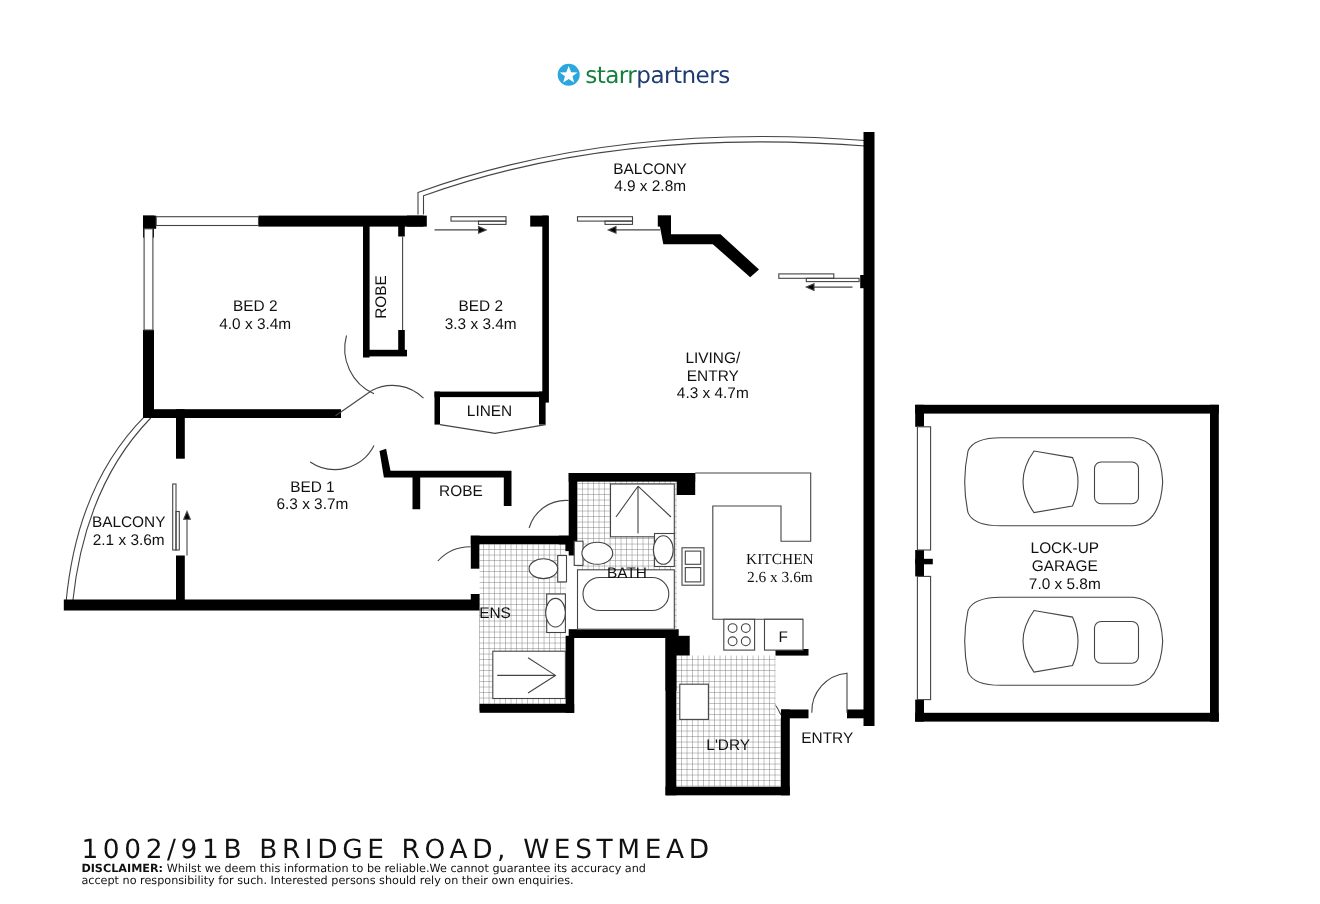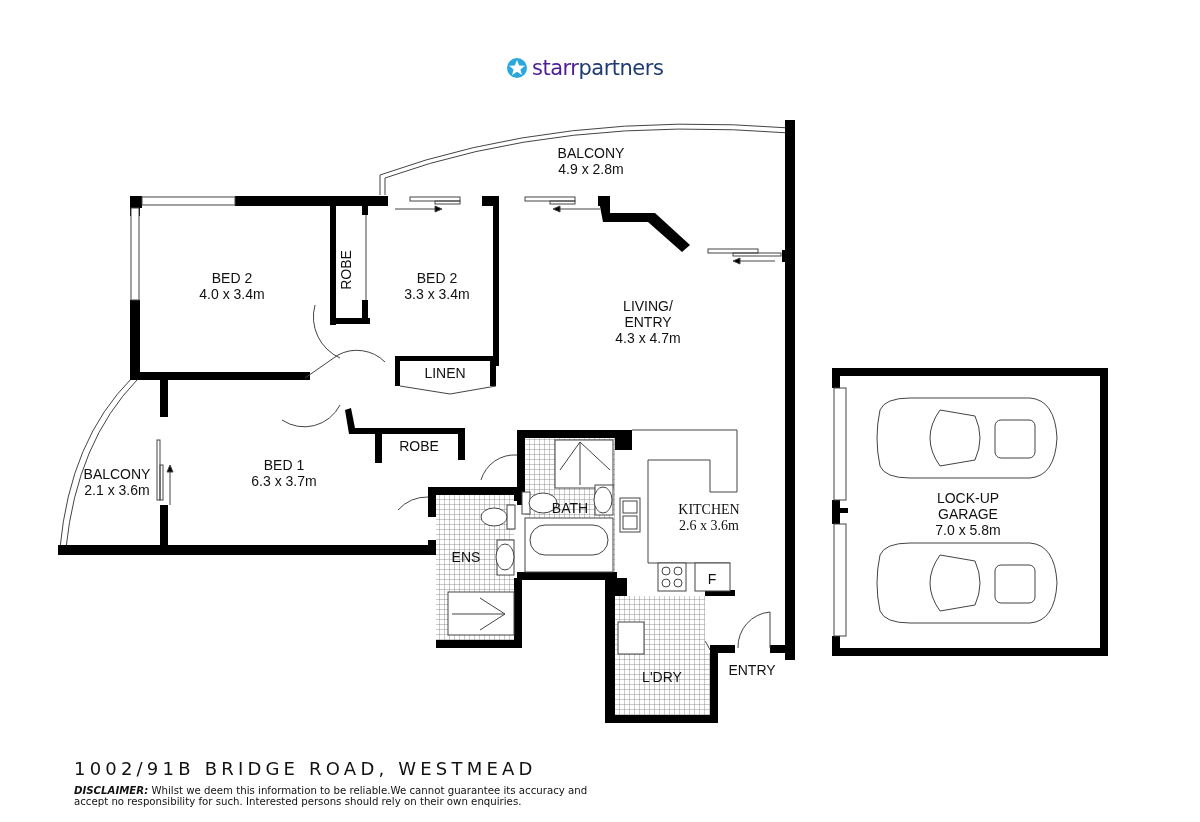--- a/index.html
+++ b/index.html
@@ -1,24 +1,24 @@
 <!DOCTYPE html>
 <html><head>
 <meta charset="utf-8">
 <style>
   html, body { margin: 0; padding: 0; background: #ffffff; }
   body { width: 1200px; height: 822px; position: relative; overflow: hidden; font-family: "Liberation Sans", sans-serif; color: #111; }
   #plan { position: absolute; left: 0; top: 0; }
   .logo { position: absolute; left: 506px; top: 53px; height: 30px; display: flex; align-items: center; }
   .logo .brand { font-family: "DejaVu Sans", sans-serif; font-size: 21px; letter-spacing: -0.5px; color: #1f3b73; margin-left: 4px; }
-  .logo .brand .starr { color: #4c1d95; }
+  .logo .brand .starr { color: #15803d; }
   .lbl { position: absolute; text-align: center; font-size: 14px; line-height: 16px; color: #111; white-space: nowrap; transform: translateX(-50%); }
-  .address { position: absolute; left: 74px; top: 758px; font-family: "DejaVu Sans", sans-serif; font-size: 18px; letter-spacing: 4.2px; color: #111; white-space: nowrap; text-align: right; }
+  .address { position: absolute; left: 74px; top: 758px; font-family: "DejaVu Sans", sans-serif; font-size: 24px; letter-spacing: 4.2px; color: #111; white-space: nowrap; text-align: right; }
   .disclaimer { position: absolute; left: 74px; top: 785px; width: 520px; font-family: "DejaVu Sans", sans-serif; font-size: 10.2px; line-height: 11px; color: #111; }
-  .disclaimer b { font-weight: bold; font-style: italic; }
+  .disclaimer b { font-weight: bold; }
 </style>
 </head>
 <body>
 
 <svg id="plan" width="1200" height="822" viewBox="0 0 1200 822" xmlns="http://www.w3.org/2000/svg">
   <defs>
     <pattern id="tile" width="5" height="5" patternUnits="userSpaceOnUse">
       <rect width="5" height="5" fill="#fff"></rect>
       <path d="M5 0 V5 M0 5 H5" stroke="#777" stroke-width="0.8"></path>
     </pattern>
@@ -213,40 +213,40 @@
 <div class="lbl" style="left:346px; top:262px; transform: translateX(-50%) rotate(-90deg);">
   <div>ROBE</div>
 </div>
 <div class="lbl" style="left:437px; top:270px;">
   <div>BED 2</div>
   <div>3.3 x 3.4m</div>
 </div>
 <div class="lbl" style="left:445px; top:365px;">
   <div>LINEN</div>
 </div>
-<div class="lbl" style="left:648px; top:298px;">
+<div class="lbl" style="left:648px; top:317px;">
   <div>LIVING/</div>
   <div>ENTRY</div>
   <div>4.3 x 4.7m</div>
 </div>
 <div class="lbl" style="left:117px; top:466px;">
   <div>BALCONY</div>
   <div>2.1 x 3.6m</div>
 </div>
-<div class="lbl" style="left:284px; top:457px;text-align:center;">
+<div class="lbl" style="left:284px; top:434px;text-align:center;">
   <div>BED 1</div>
   <div>6.3 x 3.7m</div>
 </div>
 <div class="lbl" style="left:419px; top:438px;">
   <div>ROBE</div>
 </div>
-<div class="lbl" style="left:570px; top:500px;">
+<div class="lbl" style="left:570px; top:512px;">
   <div>BATH</div>
 </div>
-<div class="lbl" style="left:466px; top:549px;">
+<div class="lbl" style="left:450px; top:549px;">
   <div>ENS</div>
 </div>
 <div class="lbl" style="left:709px; top:502px;font-family:Liberation Serif, serif;">
   <div>KITCHEN</div>
   <div>2.6 x 3.6m</div>
 </div>
 <div class="lbl" style="left:712px; top:571px;">
   <div>F</div>
 </div>
 <div class="lbl" style="left:662px; top:669px;text-align:right;">

